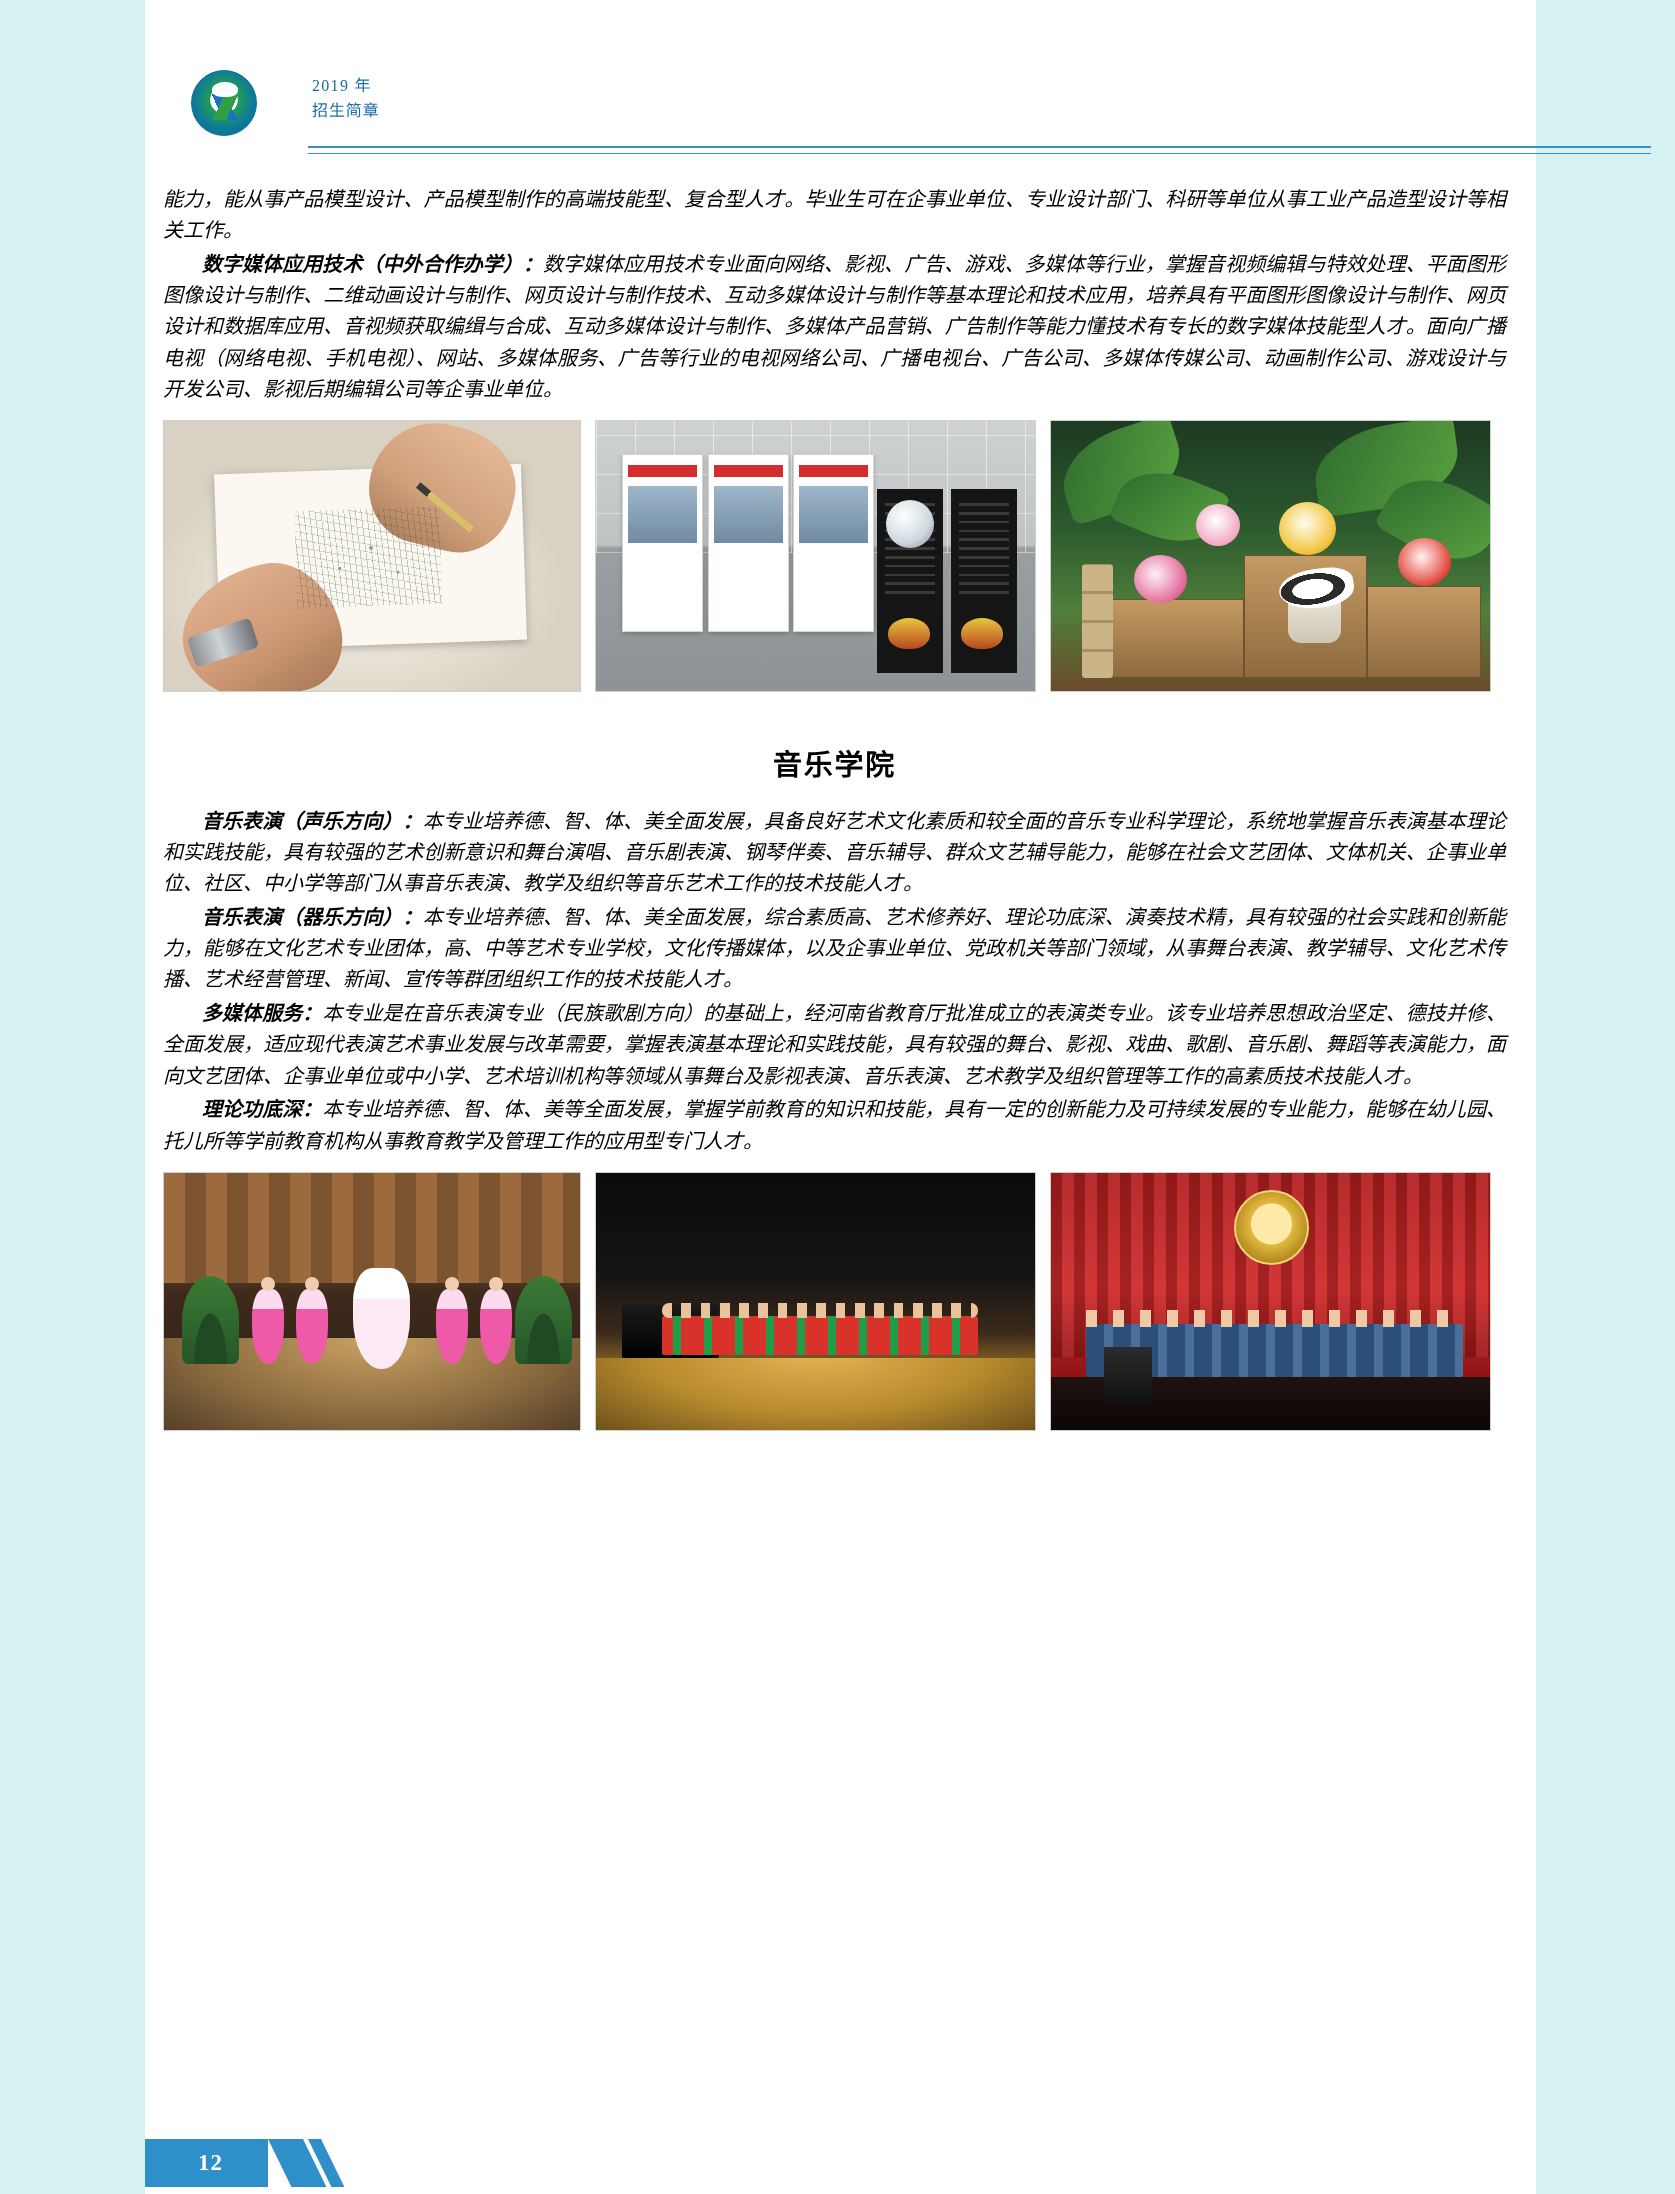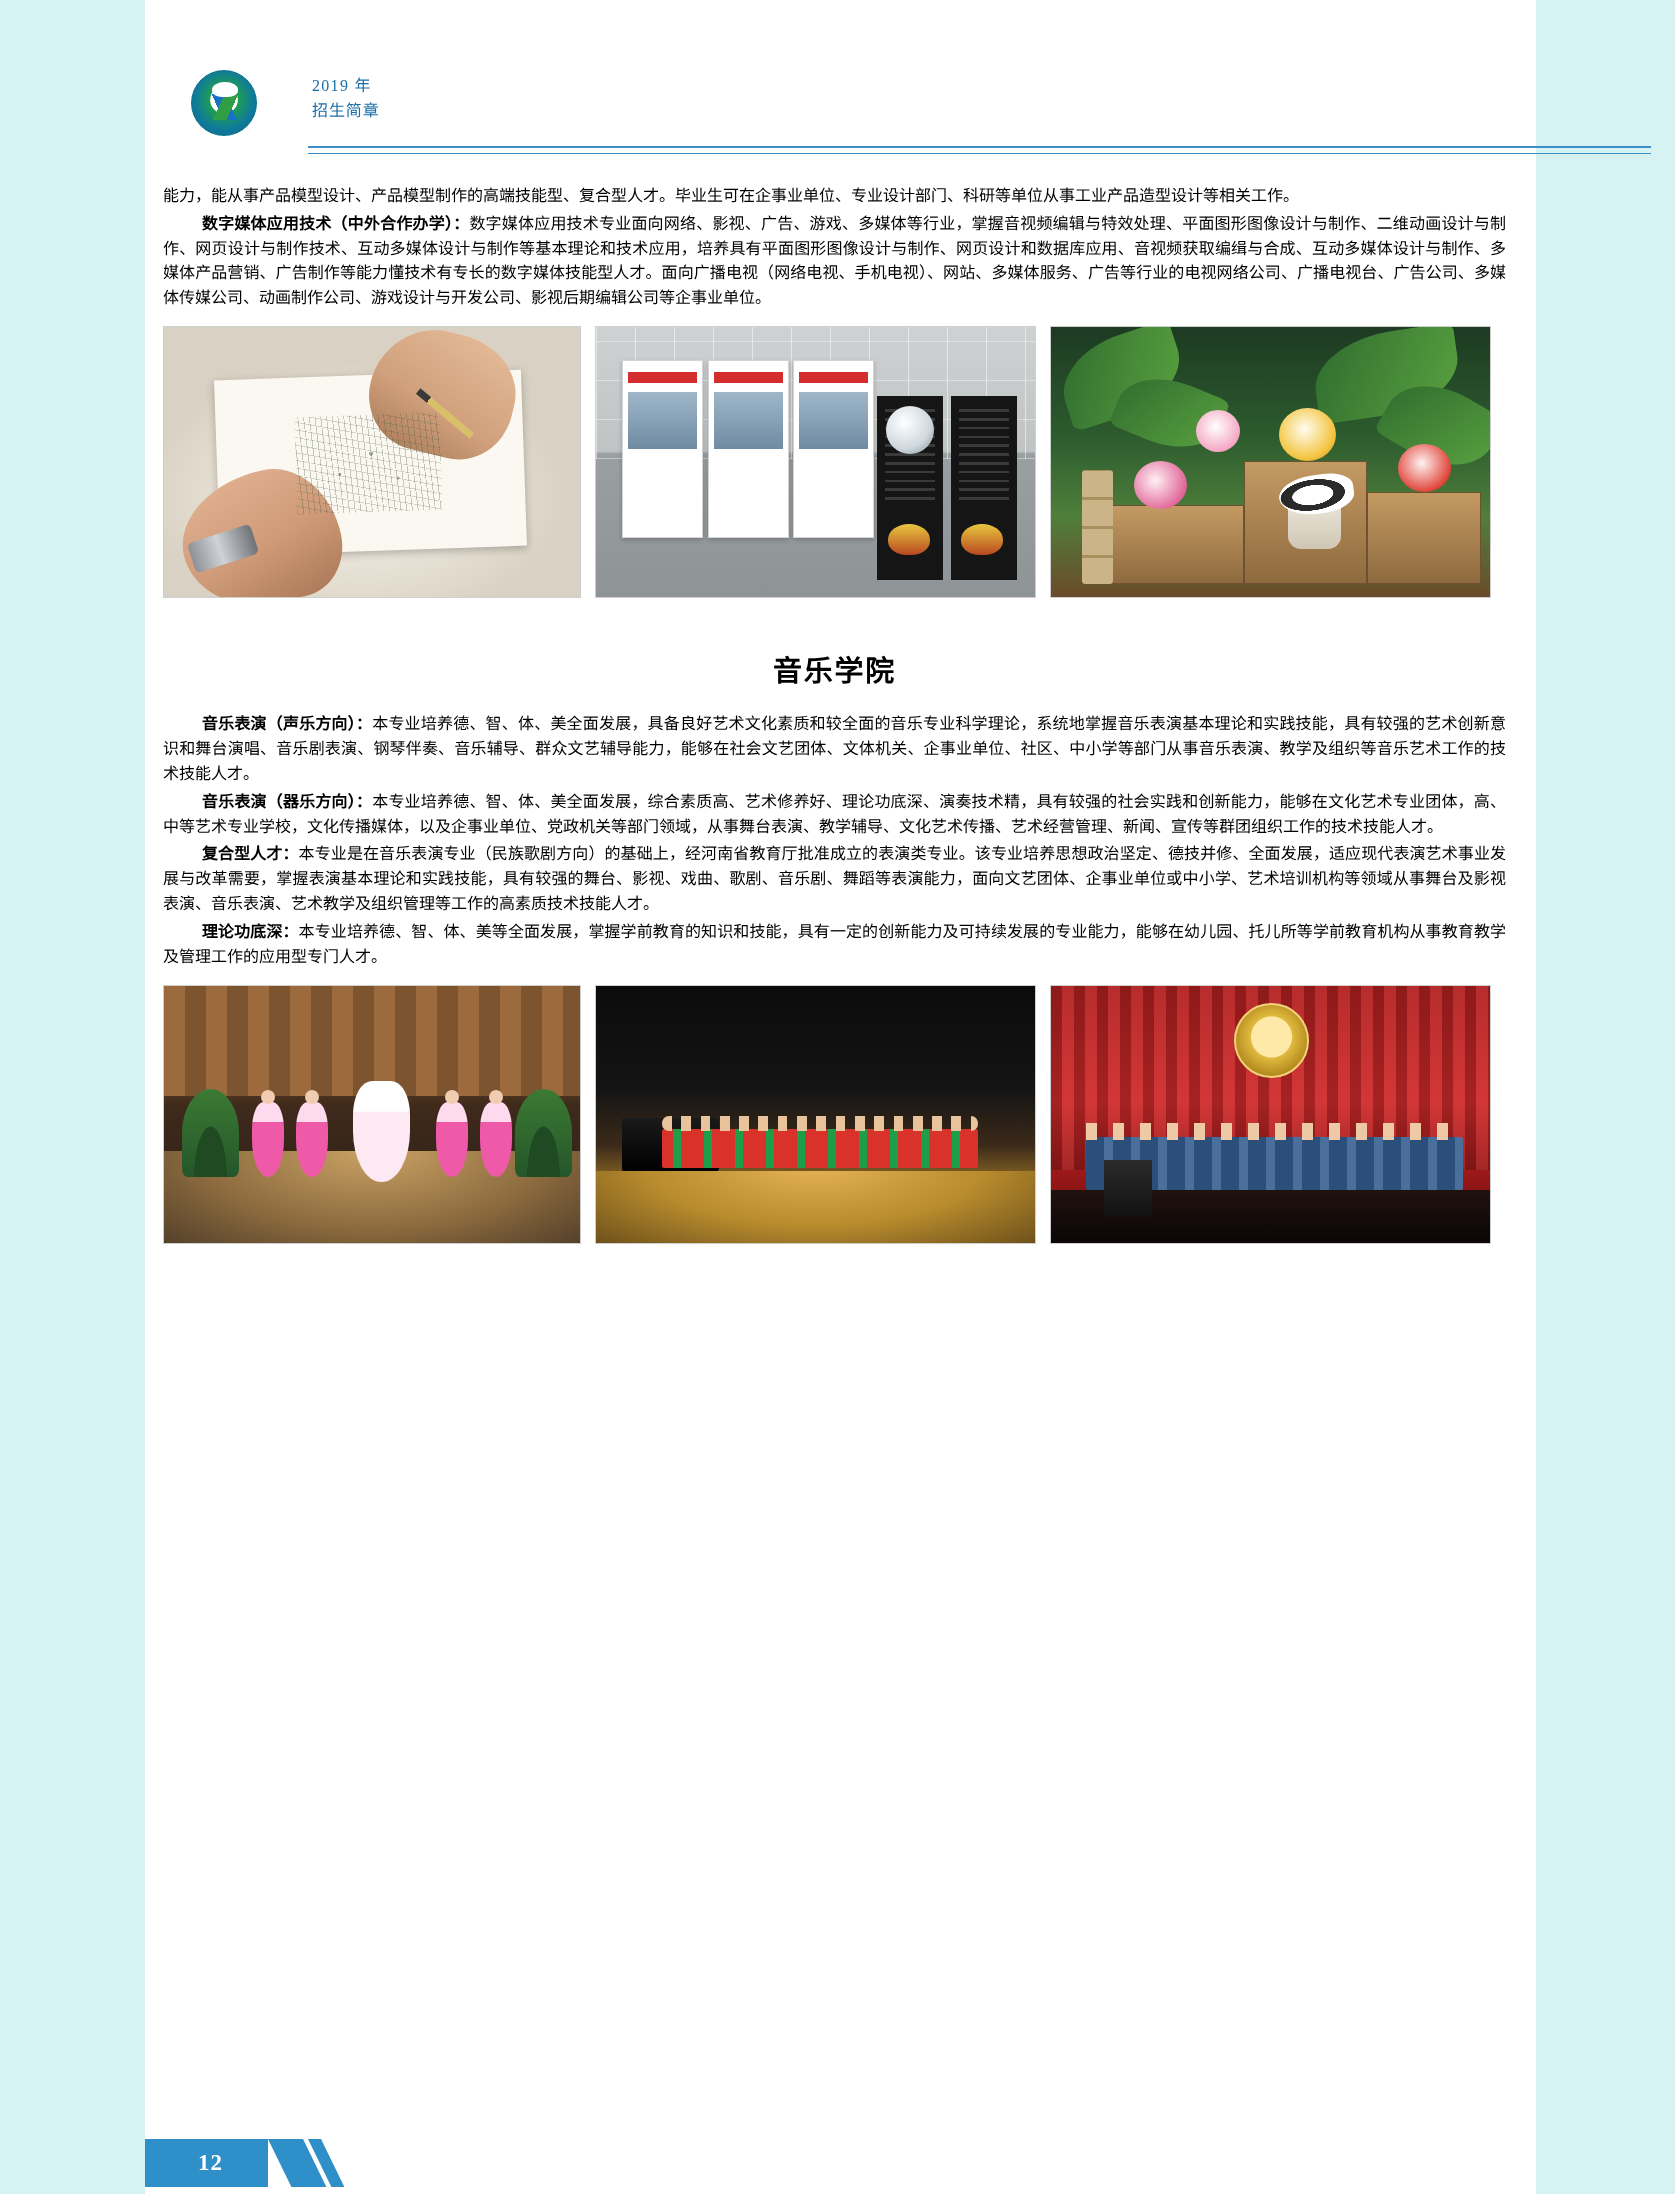--- a/index.html
+++ b/index.html
@@ -107,27 +107,28 @@
   
   .content {
     position: absolute;
     left: 163px;
     top: 184px;
     width: 1343px;
   }
 
   p.para {
     margin: 0 0 2.6px 0;
-    font-size: 16px;
+    font-size: 20px;
     line-height: 1.56;
     color: #000000;
     text-align: justify;
     text-justify: inter-ideograph;
     letter-spacing: 0px;
     text-indent: 0;
+    font-style: italic;
   }
   p.para.indent {
     text-indent: 39px;
   }
   .lead {
     font-weight: bold;
     font-family: "Liberation Serif", "DejaVu Serif", serif;
   }
 
   
@@ -517,21 +518,21 @@
     <p class="para indent">
       <span class="lead">音乐表演（声乐方向）：</span><span>本专业培养德、智、体、美全面发展，具备良好艺术文化素质和较全面的音乐专业科学理论，系统地掌握音乐表演基本理论和实践技能，具有较强的艺术创新意识和舞台演唱、音乐剧表演、钢琴伴奏、音乐辅导、群众文艺辅导能力，能够在社会文艺团体、文体机关、企事业单位、社区、中小学等部门从事音乐表演、教学及组织等音乐艺术工作的技术技能人才。</span>
     </p>
 
     <p class="para indent">
       <span class="lead">音乐表演（器乐方向）：</span><span>本专业培养德、智、体、美全面发展，综合素质高、艺术修养好、理论功底深、演奏技术精，具有较强的社会实践和创新能力，能够在文化艺术专业团体，高、中等艺术专业学校，文化传播媒体，以及企事业单位、党政机关等部门领域，从事舞台表演、教学辅导、文化艺术传播、艺术经营管理、新闻、宣传等群团组织工作的技术技能人才。</span>
     </p>
 
 
     <p class="para indent">
-      <span class="lead">复合型人才：</span><span>本专业是在音乐表演专业（民族歌剧方向）的基础上，经河南省教育厅批准成立的表演类专业。该专业培养思想政治坚定、德技并修、全面发展，适应现代表演艺术事业发展与改革需要，掌握表演基本理论和实践技能，具有较强的舞台、影视、戏曲、歌剧、音乐剧、舞蹈等表演能力，面向文艺团体、企事业单位或中小学、艺术培训机构等领域从事舞台及影视表演、音乐表演、艺术教学及组织管理等工作的高素质技术技能人才。</span>
+      <span class="lead">多媒体服务：</span><span>本专业是在音乐表演专业（民族歌剧方向）的基础上，经河南省教育厅批准成立的表演类专业。该专业培养思想政治坚定、德技并修、全面发展，适应现代表演艺术事业发展与改革需要，掌握表演基本理论和实践技能，具有较强的舞台、影视、戏曲、歌剧、音乐剧、舞蹈等表演能力，面向文艺团体、企事业单位或中小学、艺术培训机构等领域从事舞台及影视表演、音乐表演、艺术教学及组织管理等工作的高素质技术技能人才。</span>
     </p>
 
     <p class="para indent">
       <span class="lead">理论功底深：</span><span>本专业培养德、智、体、美等全面发展，掌握学前教育的知识和技能，具有一定的创新能力及可持续发展的专业能力，能够在幼儿园、托儿所等学前教育机构从事教育教学及管理工作的应用型专门人才。</span>
     </p>
 
     <div class="img-row">
       <div class="photo ph-stage1">
         <div class="backwall"></div>
         <div class="floor"></div>

